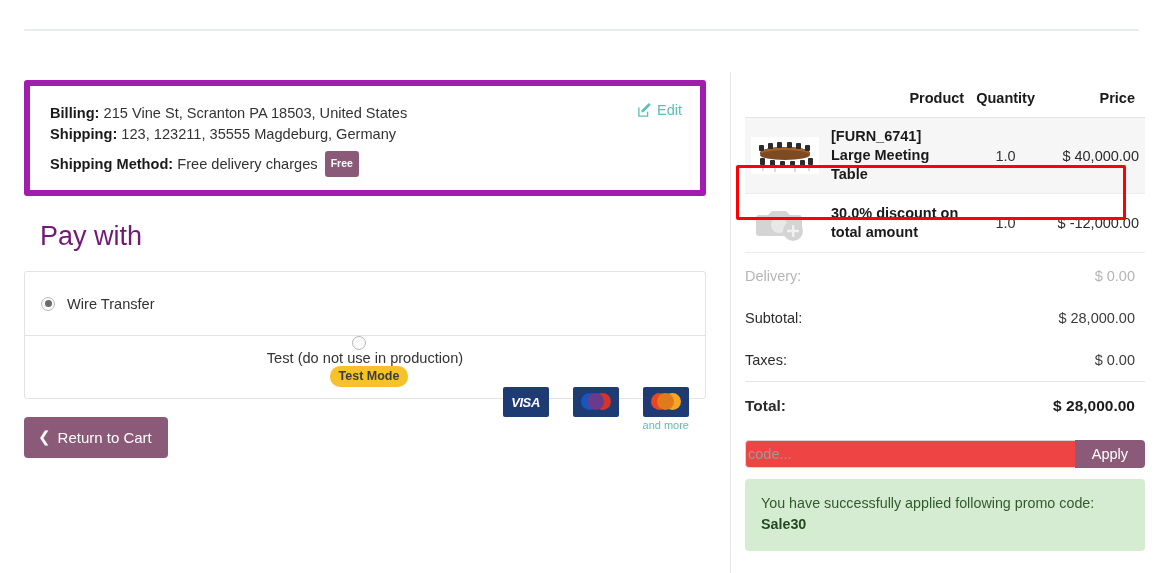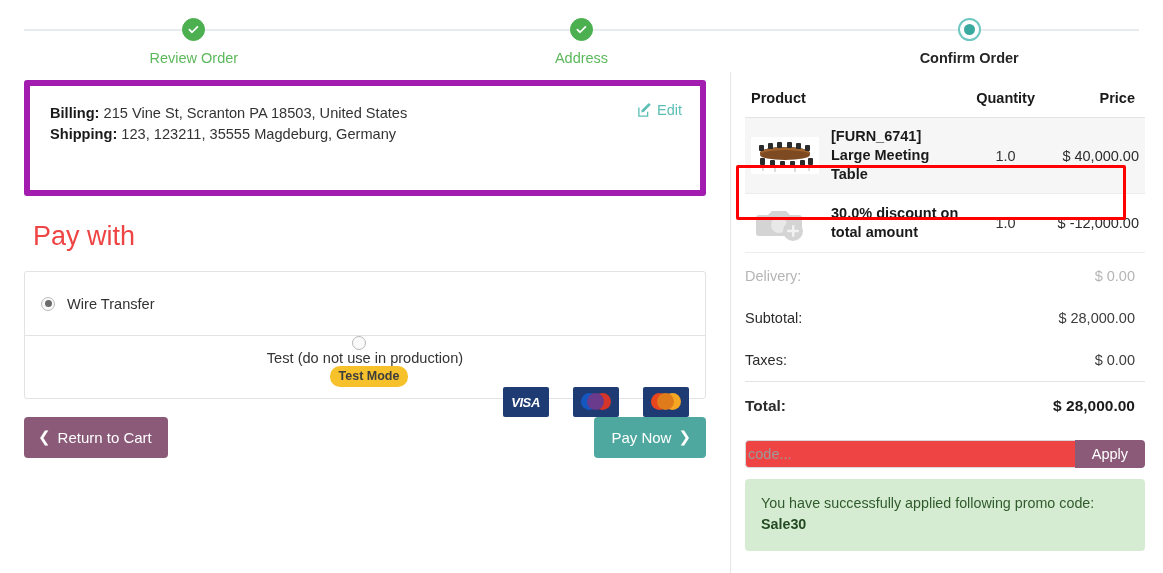--- a/index.html
+++ b/index.html
@@ -106,23 +106,23 @@
     color: #5bbfb5;
     font-size: 14.5px;
     text-decoration: none;
     display: flex; align-items: center; gap: 5px;
   }
   .edit-link svg { display: block; }
 
   
   .pay-title {
     font-size: 27px;
-    color: #ef4444;
+    color: #701a75;
     font-weight: normal;
-    margin: 25px 0 19px 9px;
+    margin: 25px 0 19px 16px;
   }
   .pay-box { border: 1px solid #e3e3e3; border-radius: 3px; }
   .pay-row {
     display: flex;
     align-items: center;
     padding: 0 16px;
     height: 63px;
   }
   .pay-row + .pay-row { border-top: 1px solid #e3e3e3; flex-direction: column; }
   .radio {
@@ -185,21 +185,21 @@
     gap: 7px;
   }
   .btn-return { background: #8a5a78; padding: 11px 16px 12px 14px; }
   .btn-pay { background: #4fa8a0; padding: 11px 15px 12px 17px; margin-left: auto; }
 
   
   .ord-table { width: 100%; border-collapse: collapse; }
   .ord-table th {
     font-size: 14.5px;
     color: #1a1a1a;
-    text-align: left;
+    text-align: right;
     padding: 4px 6px 11px 6px;
     border-bottom: 1px solid #e4e4e4;
   }
   .ord-table th.q, .ord-table th.p { text-align: center; }
   .ord-table th.p { text-align: right; padding-right: 10px; }
   .ord-table td {
     font-size: 14.5px;
     padding: 9px 6px;
     vertical-align: middle;
     border-bottom: 1px solid #ececec;
@@ -280,58 +280,39 @@
     font-size: 14.3px;
     line-height: 21px;
   }
   .promo-msg b { color: #234a21; }
 </style>
 </head>
 <body>
 
 <div class="stepper">
   <div class="stepper-line"></div>
-  <div class="steps">
-    <div class="step">
-      <div class="step-dot done">
-        <svg width="11" height="11" viewBox="0 0 12 12" aria-hidden="true">
-          <path d="M1.5 6.2 L4.4 9 L10.3 3.1" fill="none" stroke="#ffffff" stroke-width="1.9" stroke-linecap="round" stroke-linejoin="round"></path>
-        </svg>
-      </div>
-      <div class="step-label done">Review Order</div>
-    </div>
-    <div class="step">
-      <div class="step-dot done">
-        <svg width="11" height="11" viewBox="0 0 12 12" aria-hidden="true">
-          <path d="M1.5 6.2 L4.4 9 L10.3 3.1" fill="none" stroke="#ffffff" stroke-width="1.9" stroke-linecap="round" stroke-linejoin="round"></path>
-        </svg>
-      </div>
-      <div class="step-label done">Address</div>
-    </div>
-    <div class="step">
-      <div class="step-dot active">
-        <div class="inner"></div>
-      </div>
-      <div class="step-label active">Confirm Order</div>
-    </div>
-  </div>
 </div>
 
 <div class="wrap">
 
   <div class="left">
 
     <div class="addr-card">
       <div class="addr-line">
         <b>Billing:</b>
         <span>215 Vine St, Scranton PA 18503, United States</span>
       </div>
       <div class="addr-line">
         <b>Shipping:</b>
         <span>123, 123211, 35555 Magdeburg, Germany</span>
+      </div>
+      <div class="addr-line method">
+        <b>Shipping Method:</b>
+        <span>Free delivery charges</span>
+        <span class="badge-free">Free</span>
       </div>
       <a class="edit-link" href="#">
         <span>
           <svg width="14" height="14" viewBox="0 0 16 16" aria-hidden="true">
             <path d="M1 5 V15 H11 V10" fill="none" stroke="#5bbfb5" stroke-width="1.5"></path>
             <path d="M6.5 10.2 L14.6 2.1 L12.4 0 L4.3 8.1 L3.8 10.8 Z" fill="#5bbfb5"></path>
           </svg>
         </span>
         <span>Edit</span>
       </a>
@@ -368,24 +349,20 @@
             <a class="and-more" href="#">and more</a>
           </span>
         </span>
       </div>
     </div>
 
     <div class="btn-row">
       <button class="btn btn-return">
         <span>❮</span>
         <span>Return to Cart</span>
-      </button>
-      <button class="btn btn-pay">
-        <span>Pay Now</span>
-        <span>❯</span>
       </button>
     </div>
   </div>
 
   <div class="right" style="position:relative;">
 
     <table class="ord-table">
       <thead>
         <tr>
           <th colspan="2">Product</th>

